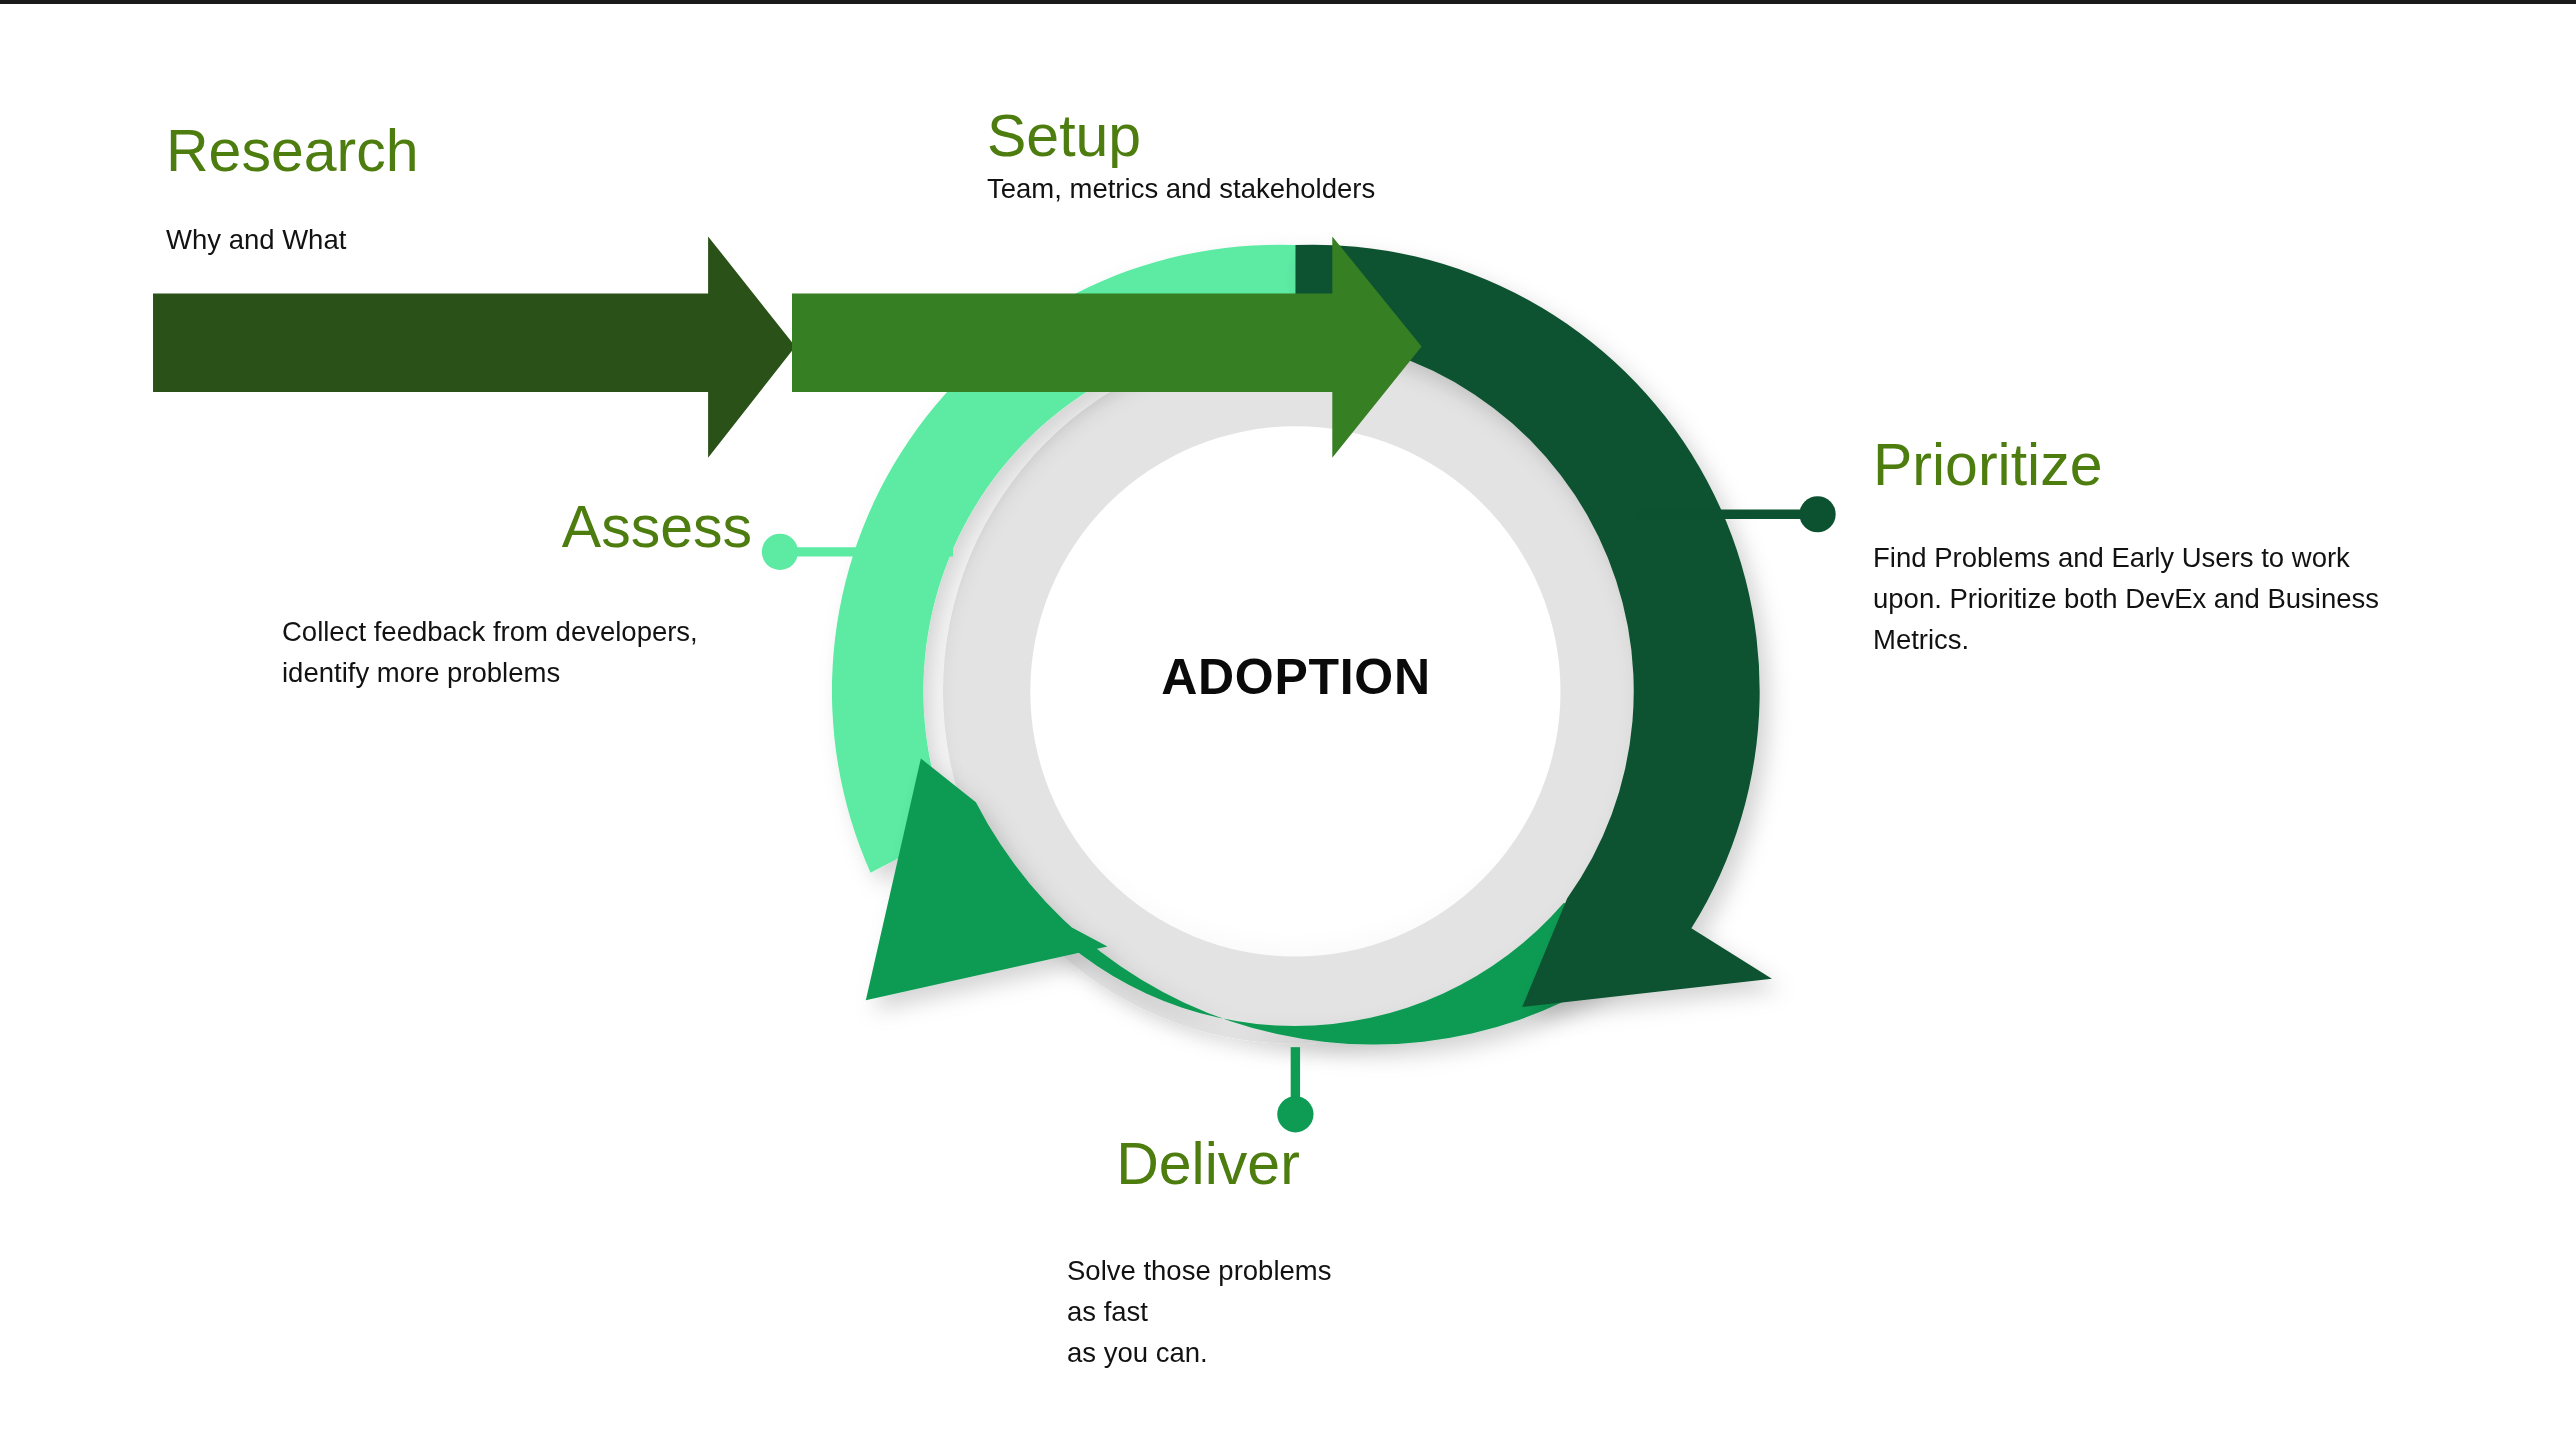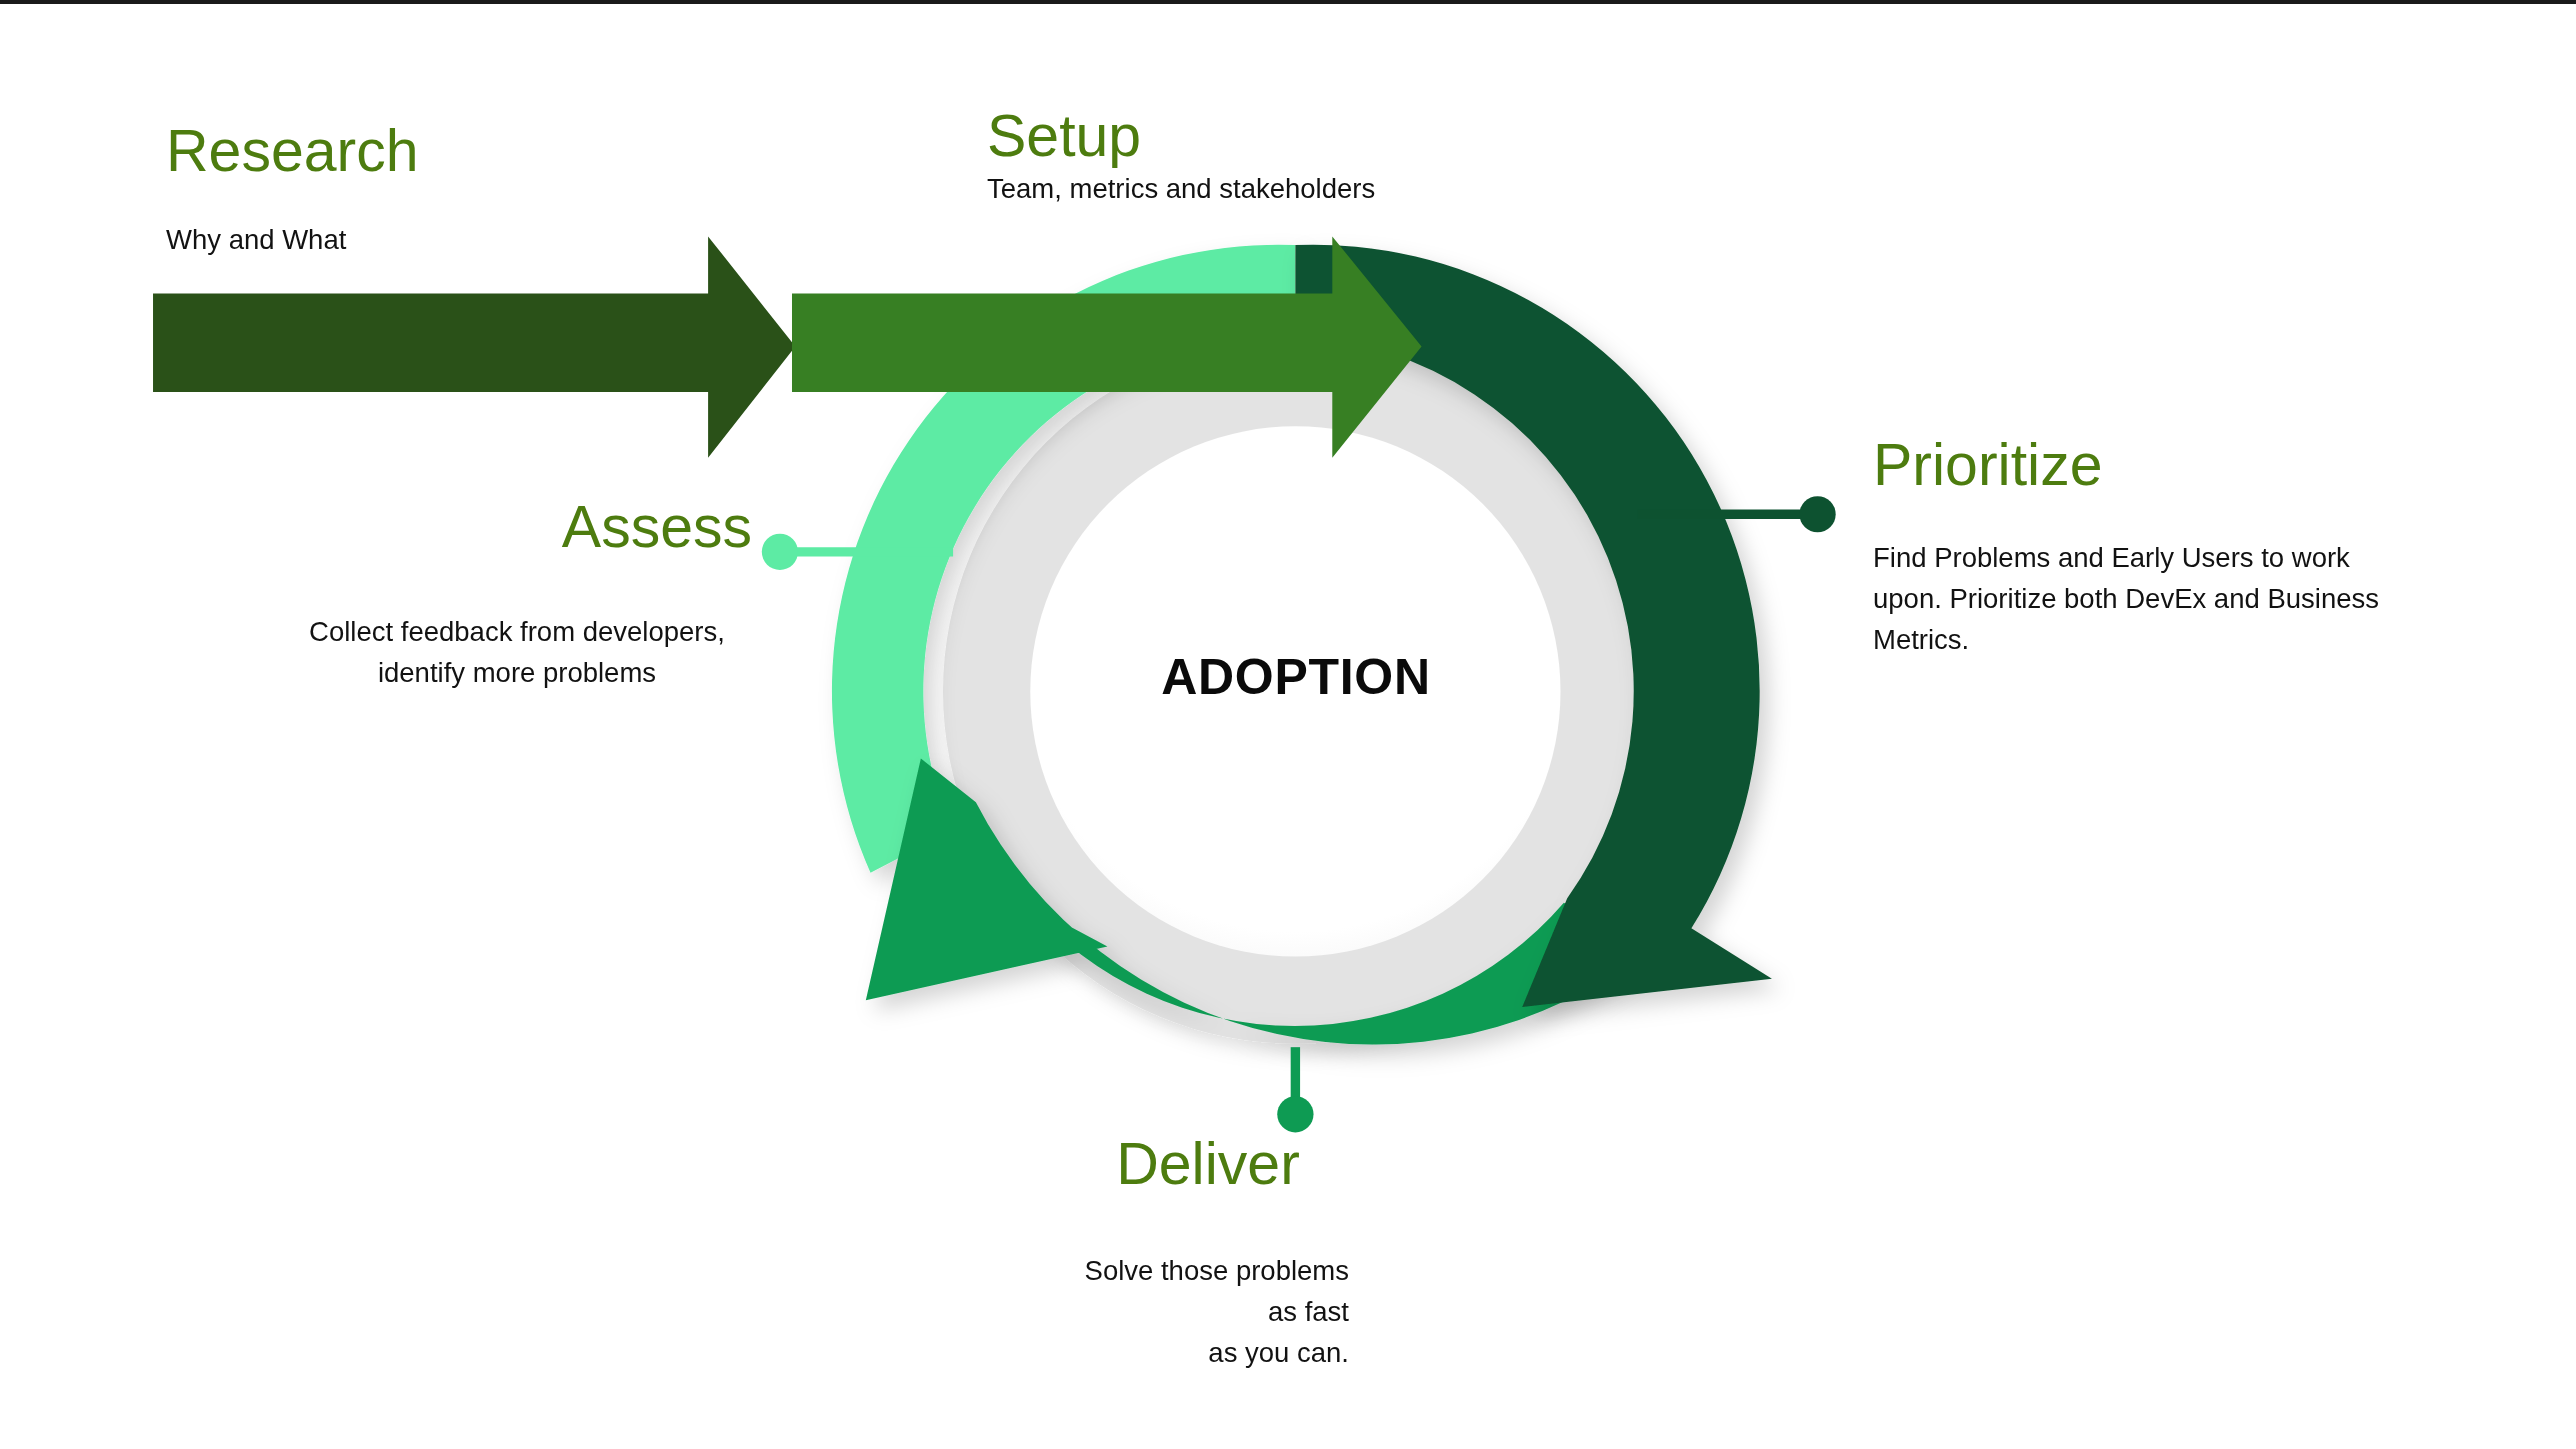--- a/index.html
+++ b/index.html
@@ -56,24 +56,24 @@
   
   #blk-setup { left: 987px; top: 106px; }
   #blk-setup .lbl-title { text-align: left; }
   #blk-setup .lbl-desc { text-align: center; }
   
   #blk-prioritize { left: 1873px; top: 435px; width: 550px; }
   #blk-prioritize .lbl-desc { margin-top: 40px; }
   
   #blk-assess { left: 282px; top: 497px; width: 470px; text-align: right; }
   #blk-assess .lbl-title { text-align: right; }
-  #blk-assess .lbl-desc { margin-top: 52px; text-align: center; }
+  #blk-assess .lbl-desc { margin-top: 52px; text-align: left; }
   
   #blk-deliver { left: 1067px; top: 1134px; width: 282px; text-align: center; }
-  #blk-deliver .lbl-desc { margin-top: 54px; text-align: right; }
+  #blk-deliver .lbl-desc { margin-top: 54px; text-align: left; }
 
   .center-word {
     position: absolute;
     left: 1034px;
     top: 648px;
     width: 524px;
     text-align: center;
     font-size: 50px;
     font-weight: bold;
     letter-spacing: 0.7px;

